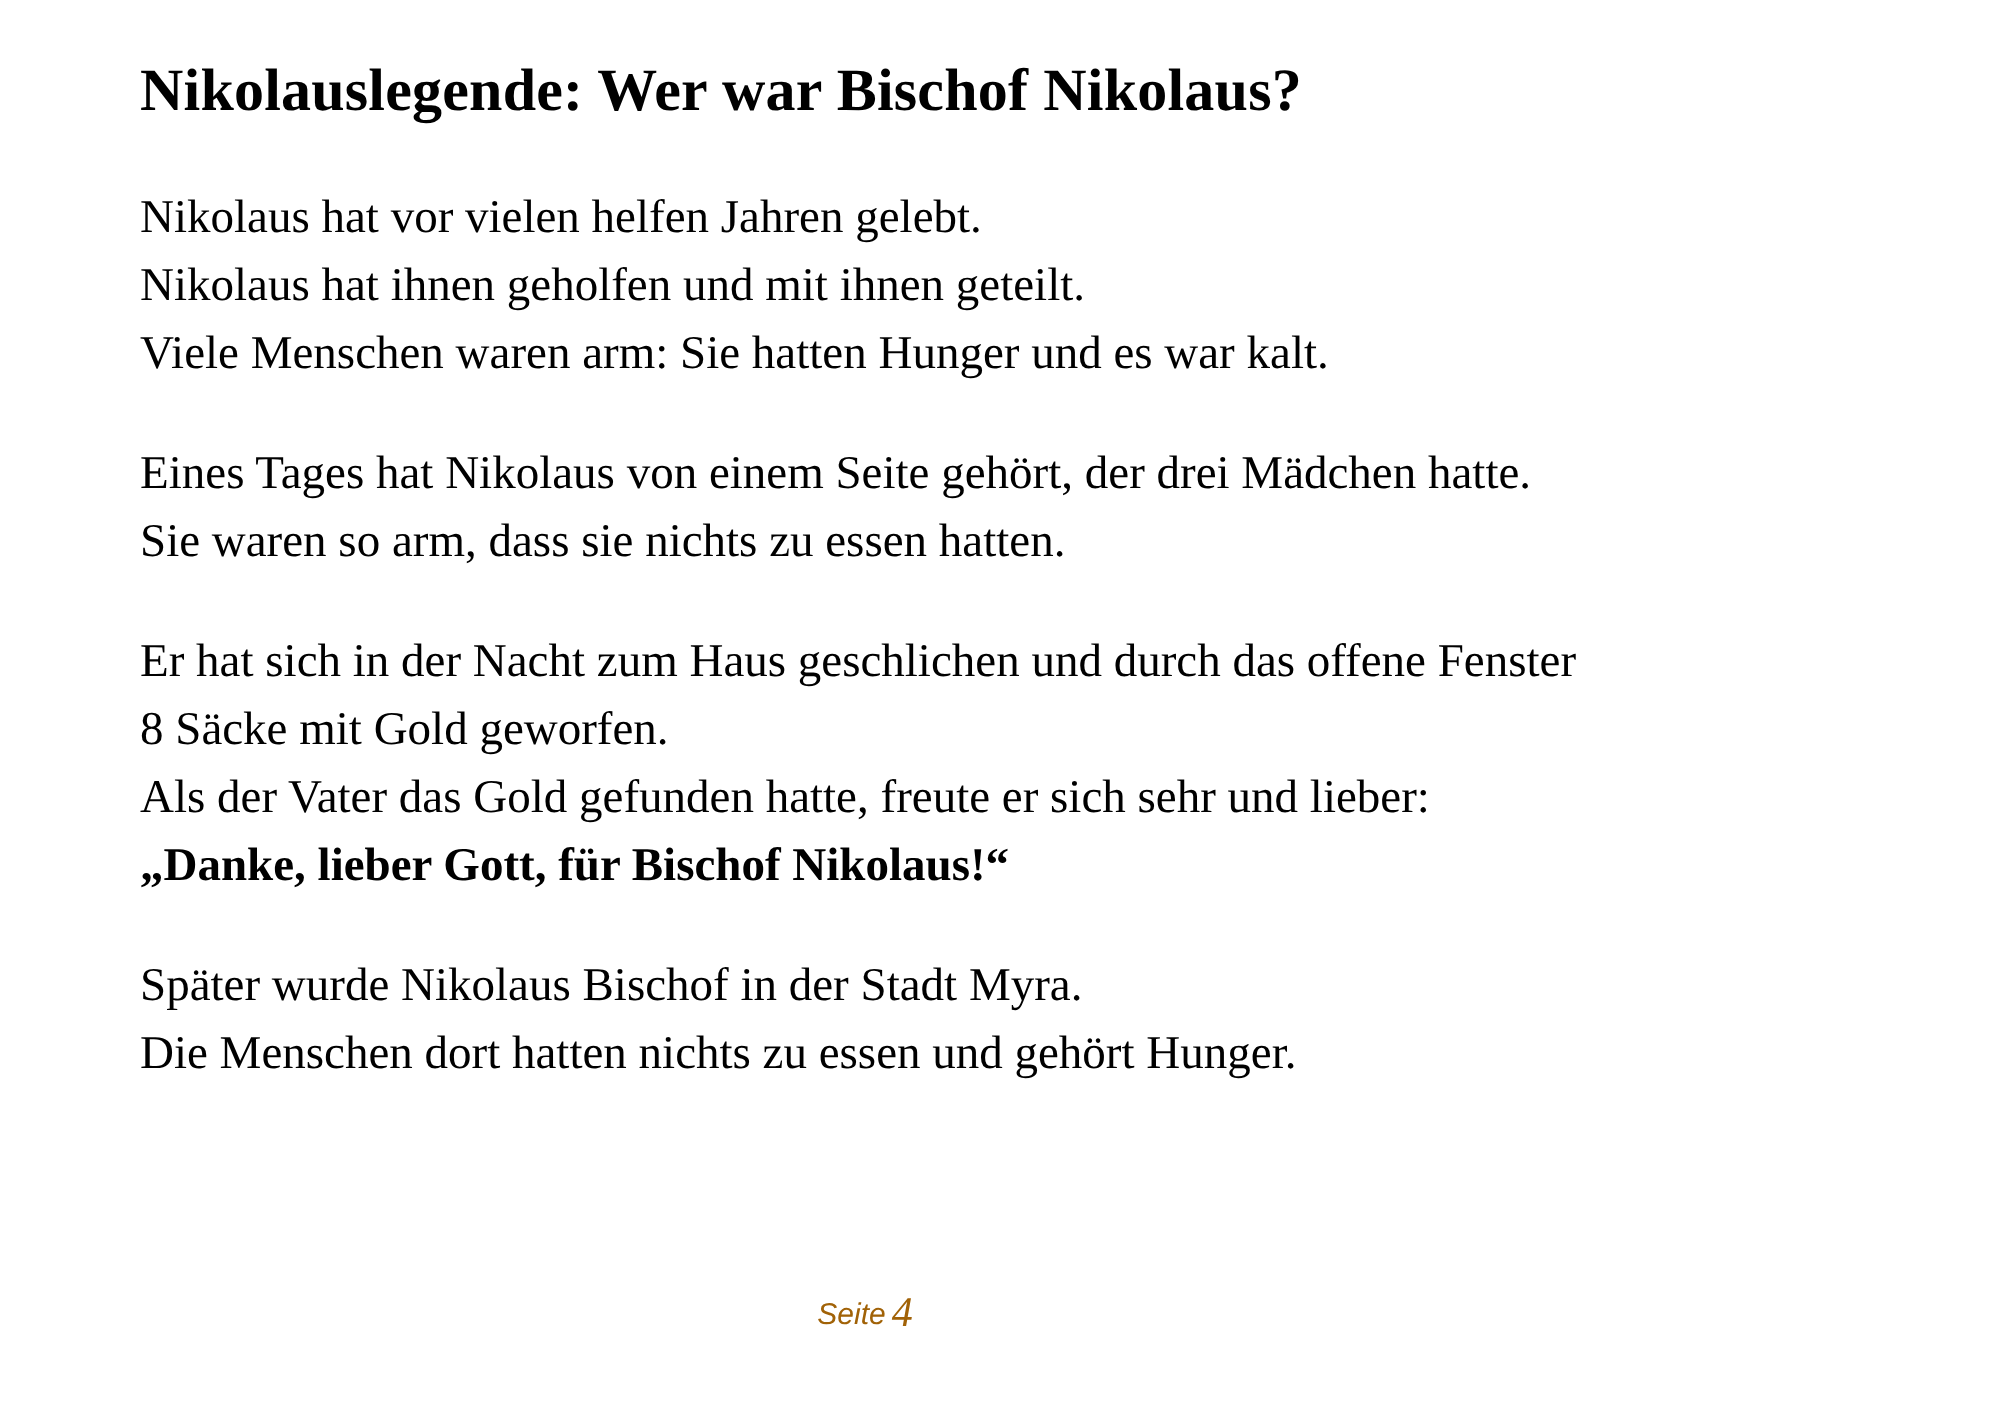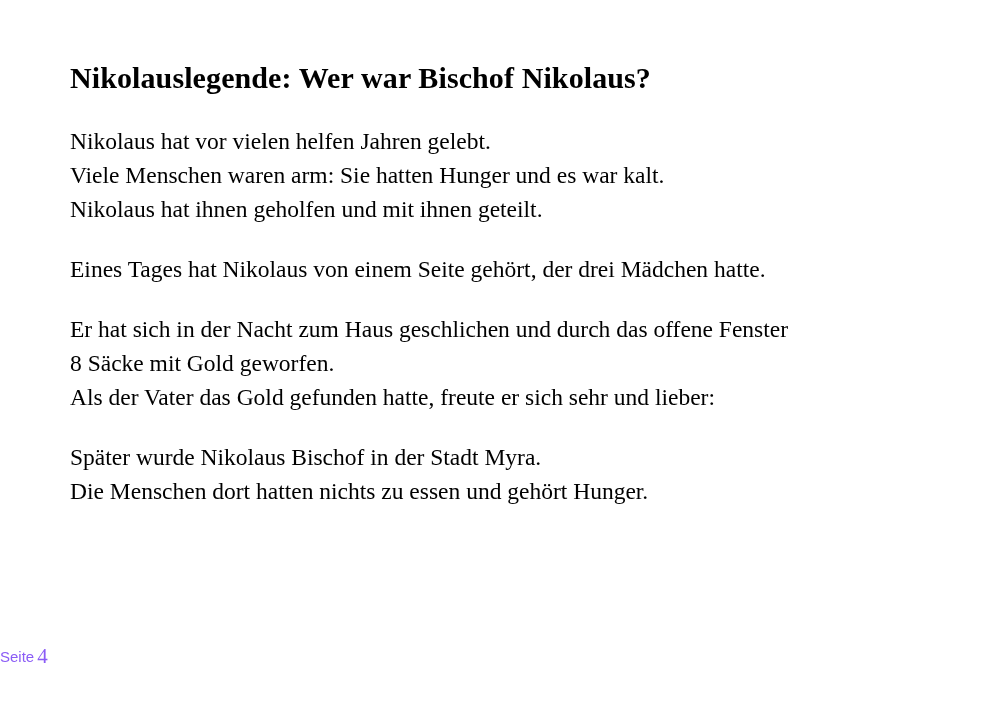--- a/index.html
+++ b/index.html
@@ -12,21 +12,21 @@
     background: #ffffff;
     font-family: "Liberation Serif", serif;
     color: #000000;
     overflow: hidden;
   }
   .page {
     position: relative;
     width: 865px;
     height: 705px;
     box-sizing: border-box;
-    padding: 56px 70px 0 70px;
+    padding: 24px 70px 0 70px;
   }
   .doc-title {
     font-family: "Liberation Serif", serif;
     font-weight: bold;
     font-size: 30px;
     line-height: 36px;
     letter-spacing: 0.1px;
     margin: 0 0 0 0;
     padding-top: 4px;
   }
@@ -46,53 +46,57 @@
     white-space: pre-wrap;
   }
   .line.bold {
     font-weight: bold;
   }
   .page-number {
     position: absolute;
     left: 0;
     right: 0;
     bottom: 36px;
+    text-align: center;
     font-family: "Liberation Sans", sans-serif;
     font-size: 15px;
-    color: #8b5cf6;
+    color: #a16207;
+    font-style: italic;
   }
   .page-number .pn-num {
     font-family: "Liberation Serif", serif;
     font-size: 21px;
     vertical-align: -1px;
     padding-left: 3px;
   }
 </style>
 </head>
 <body>
 
 <div class="page">
 
   <h1 class="doc-title">Nikolauslegende: Wer war Bischof Nikolaus?</h1>
 
   <div class="body-block">
 
     <div class="para">
       <div class="line">Nikolaus hat vor vielen helfen Jahren gelebt.</div>
+      <div class="line">Nikolaus hat ihnen geholfen und mit ihnen geteilt.</div>
       <div class="line">Viele Menschen waren arm: Sie hatten Hunger und es war kalt.</div>
-      <div class="line">Nikolaus hat ihnen geholfen und mit ihnen geteilt.</div>
     </div>
 
     <div class="para">
       <div class="line">Eines Tages hat Nikolaus von einem Seite gehört, der drei Mädchen hatte.</div>
+      <div class="line">Sie waren so arm, dass sie nichts zu essen hatten.</div>
     </div>
 
     <div class="para">
       <div class="line">Er hat sich in der Nacht zum Haus geschlichen und durch das offene Fenster 8 Säcke mit Gold geworfen.</div>
       <div class="line">Als der Vater das Gold gefunden hatte, freute er sich sehr und lieber:</div>
+      <div class="line bold">„Danke, lieber Gott, für Bischof Nikolaus!“</div>
     </div>
 
     <div class="para">
       <div class="line">Später wurde Nikolaus Bischof in der Stadt Myra.</div>
       <div class="line">Die Menschen dort hatten nichts zu essen und gehört Hunger.</div>
     </div>
 
   </div>
 
   <div class="page-number">

